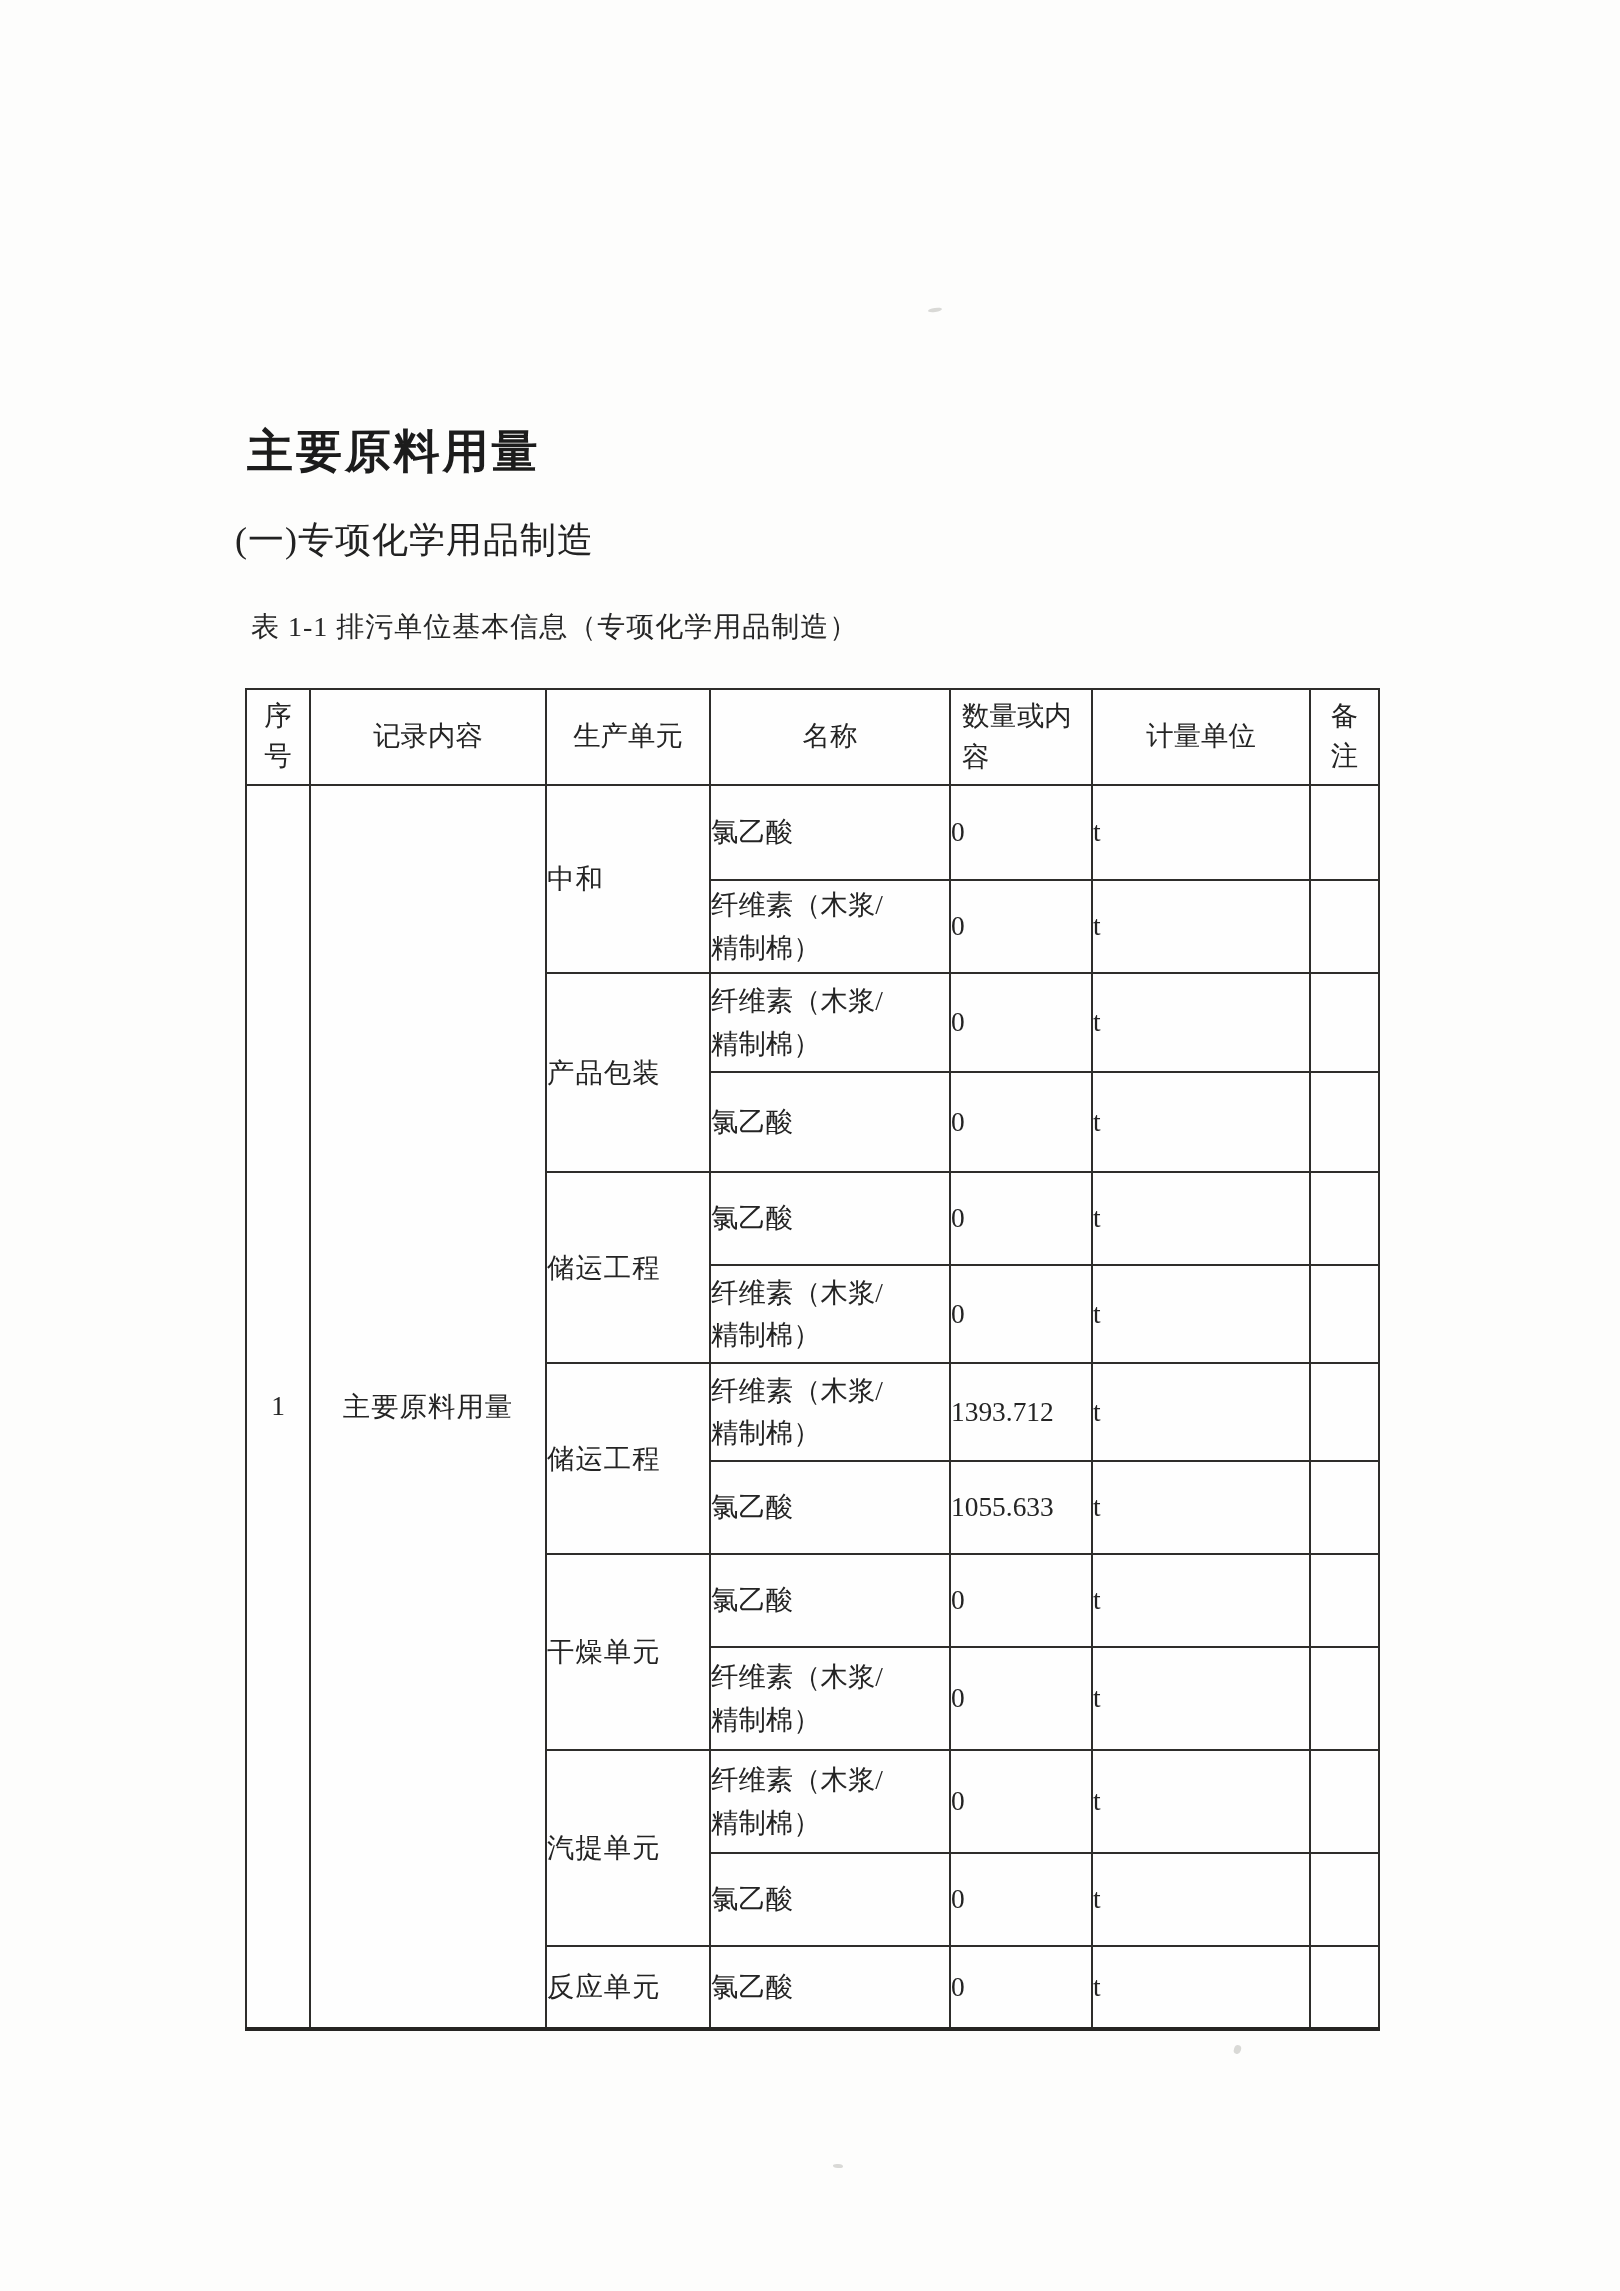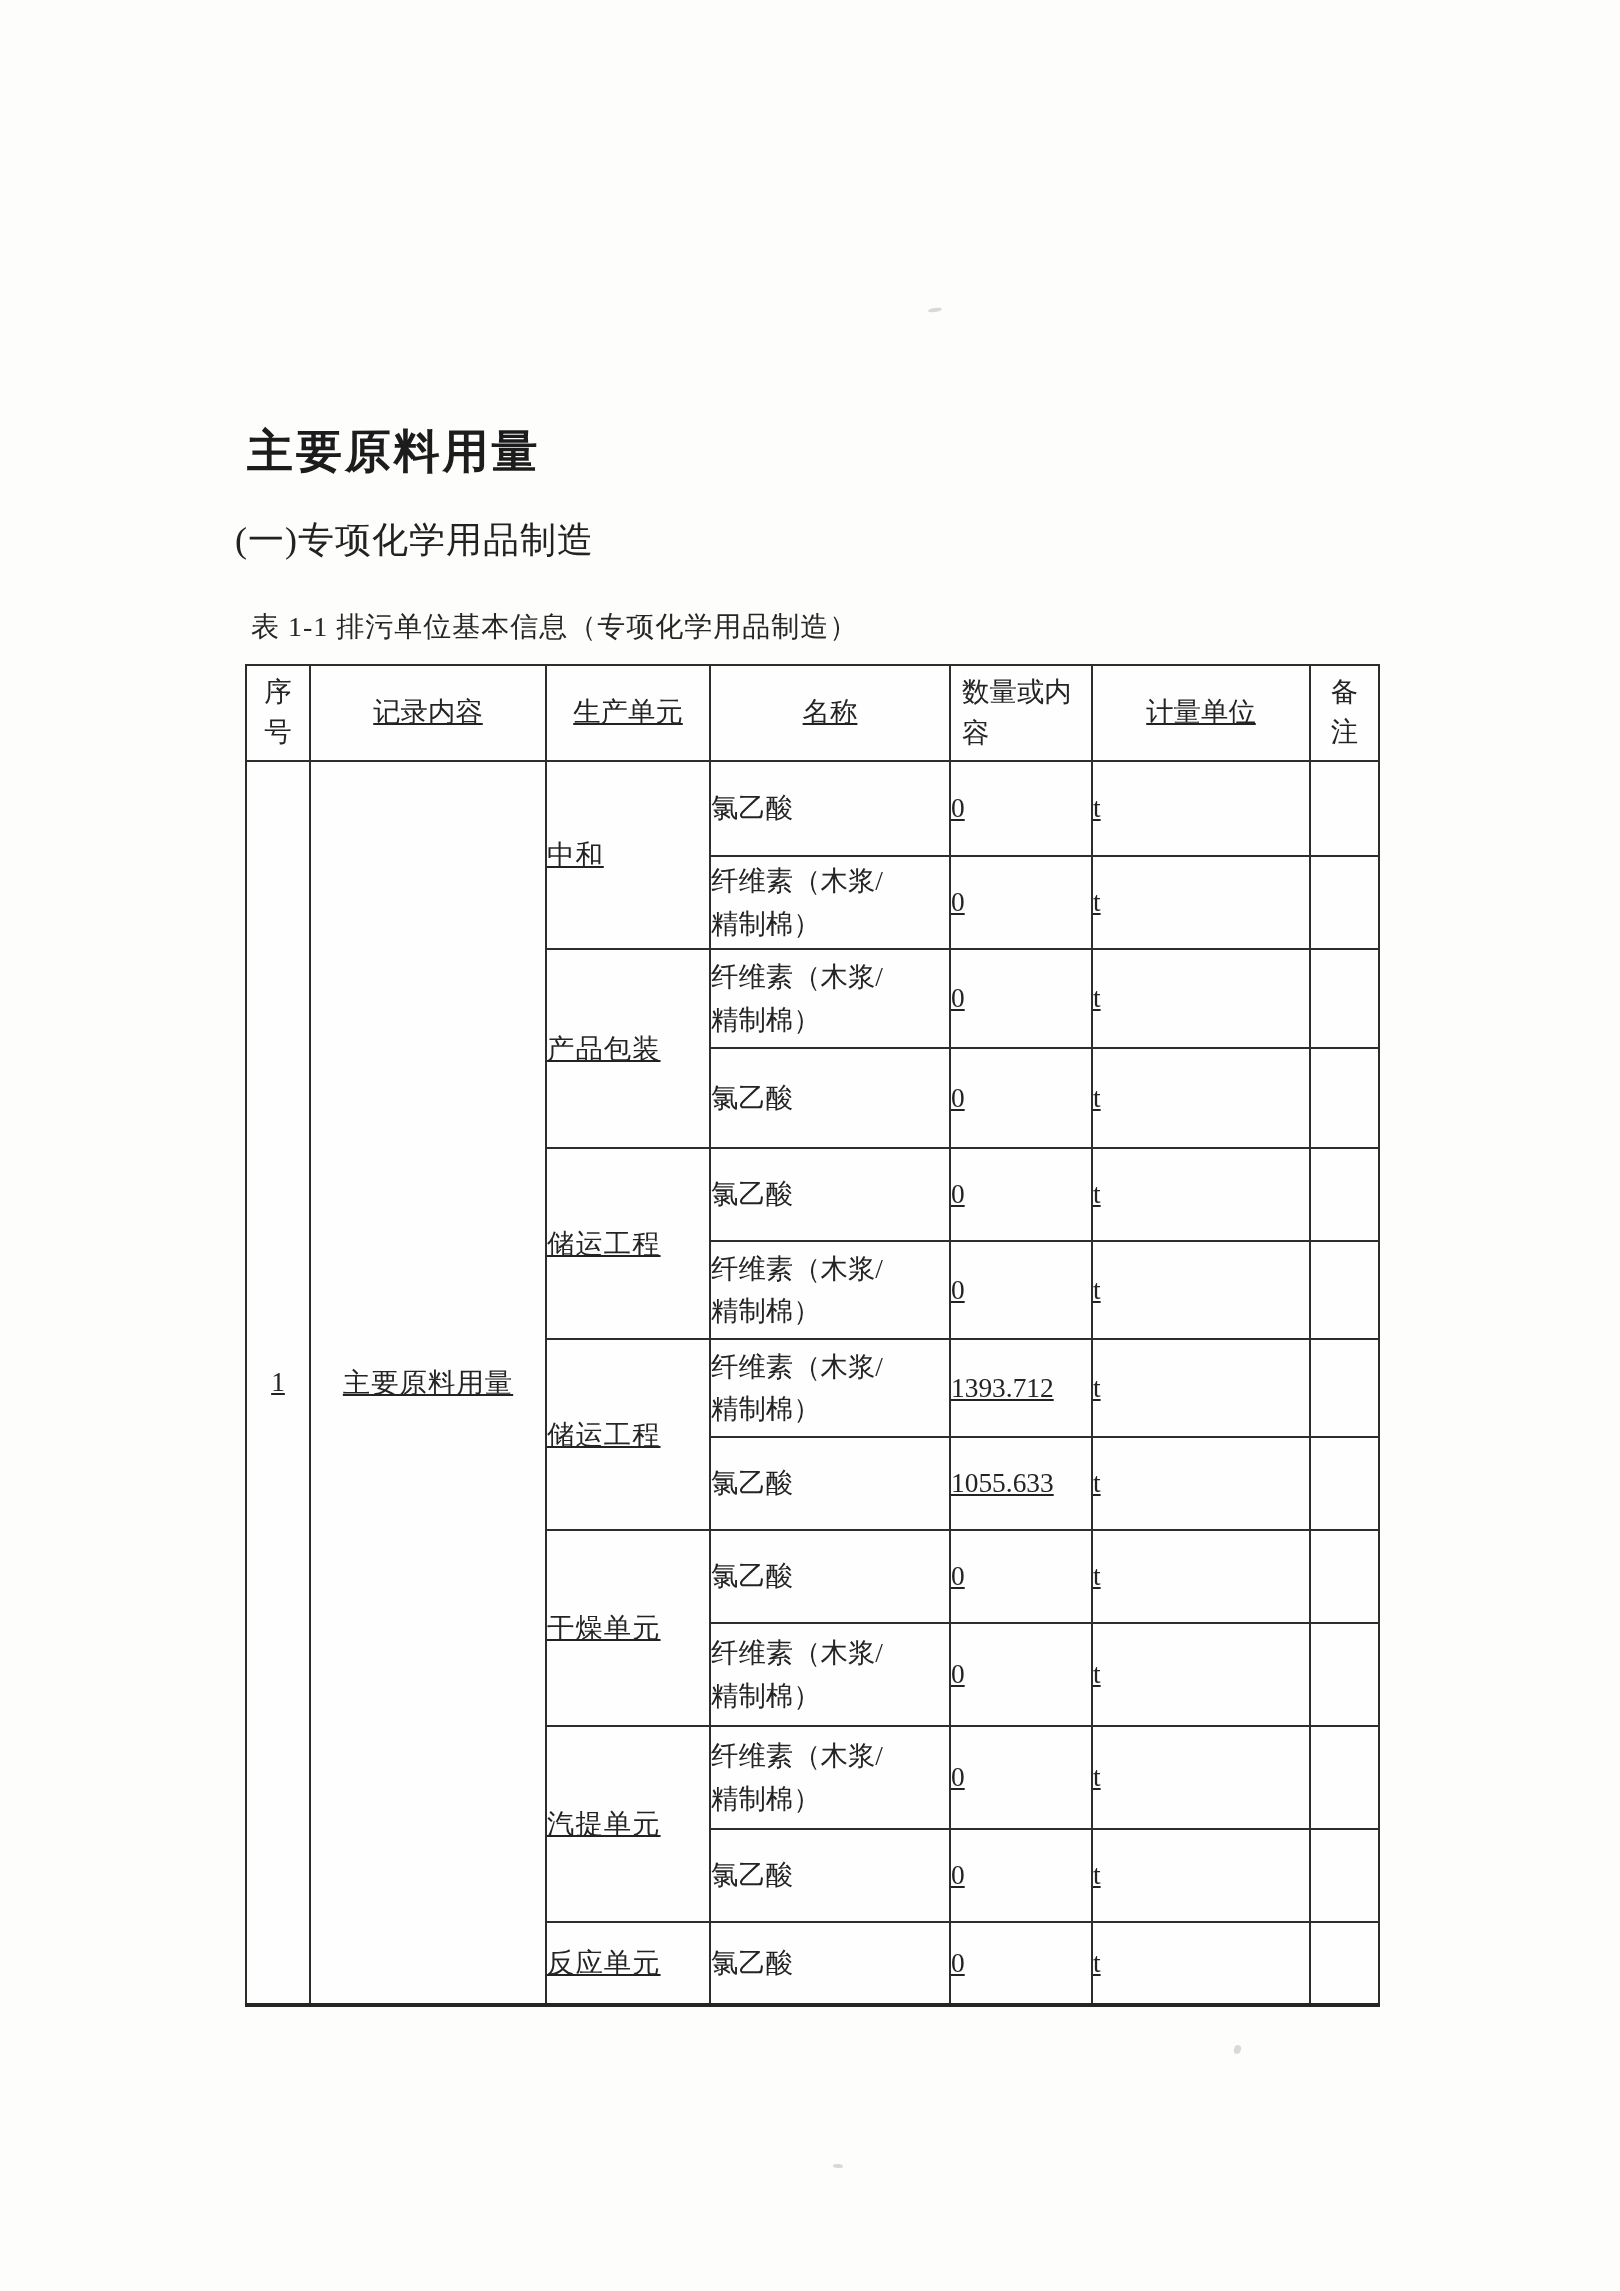--- a/index.html
+++ b/index.html
@@ -16,21 +16,21 @@
   }
   .section-title{
     position:absolute;left:235px;top:486px;
     font-size:36px;font-weight:normal;letter-spacing:1px;color:#222;
   }
   .table-caption{
     position:absolute;left:245px;top:608px;
     font-size:28px;letter-spacing:1px;color:#262626;margin-left:6px;
   }
   .table-wrap{
-    position:absolute;left:245px;top:664px;text-decoration:underline;
+    position:absolute;left:245px;top:688px;
   }
   table.info-table{
     border-collapse:collapse;
     table-layout:fixed;
     width:1132px;
     background:#fefefe;
   }
   table.info-table td, table.info-table th{
     border:2px solid #2e2d2b;
     font-size:27.4px;

